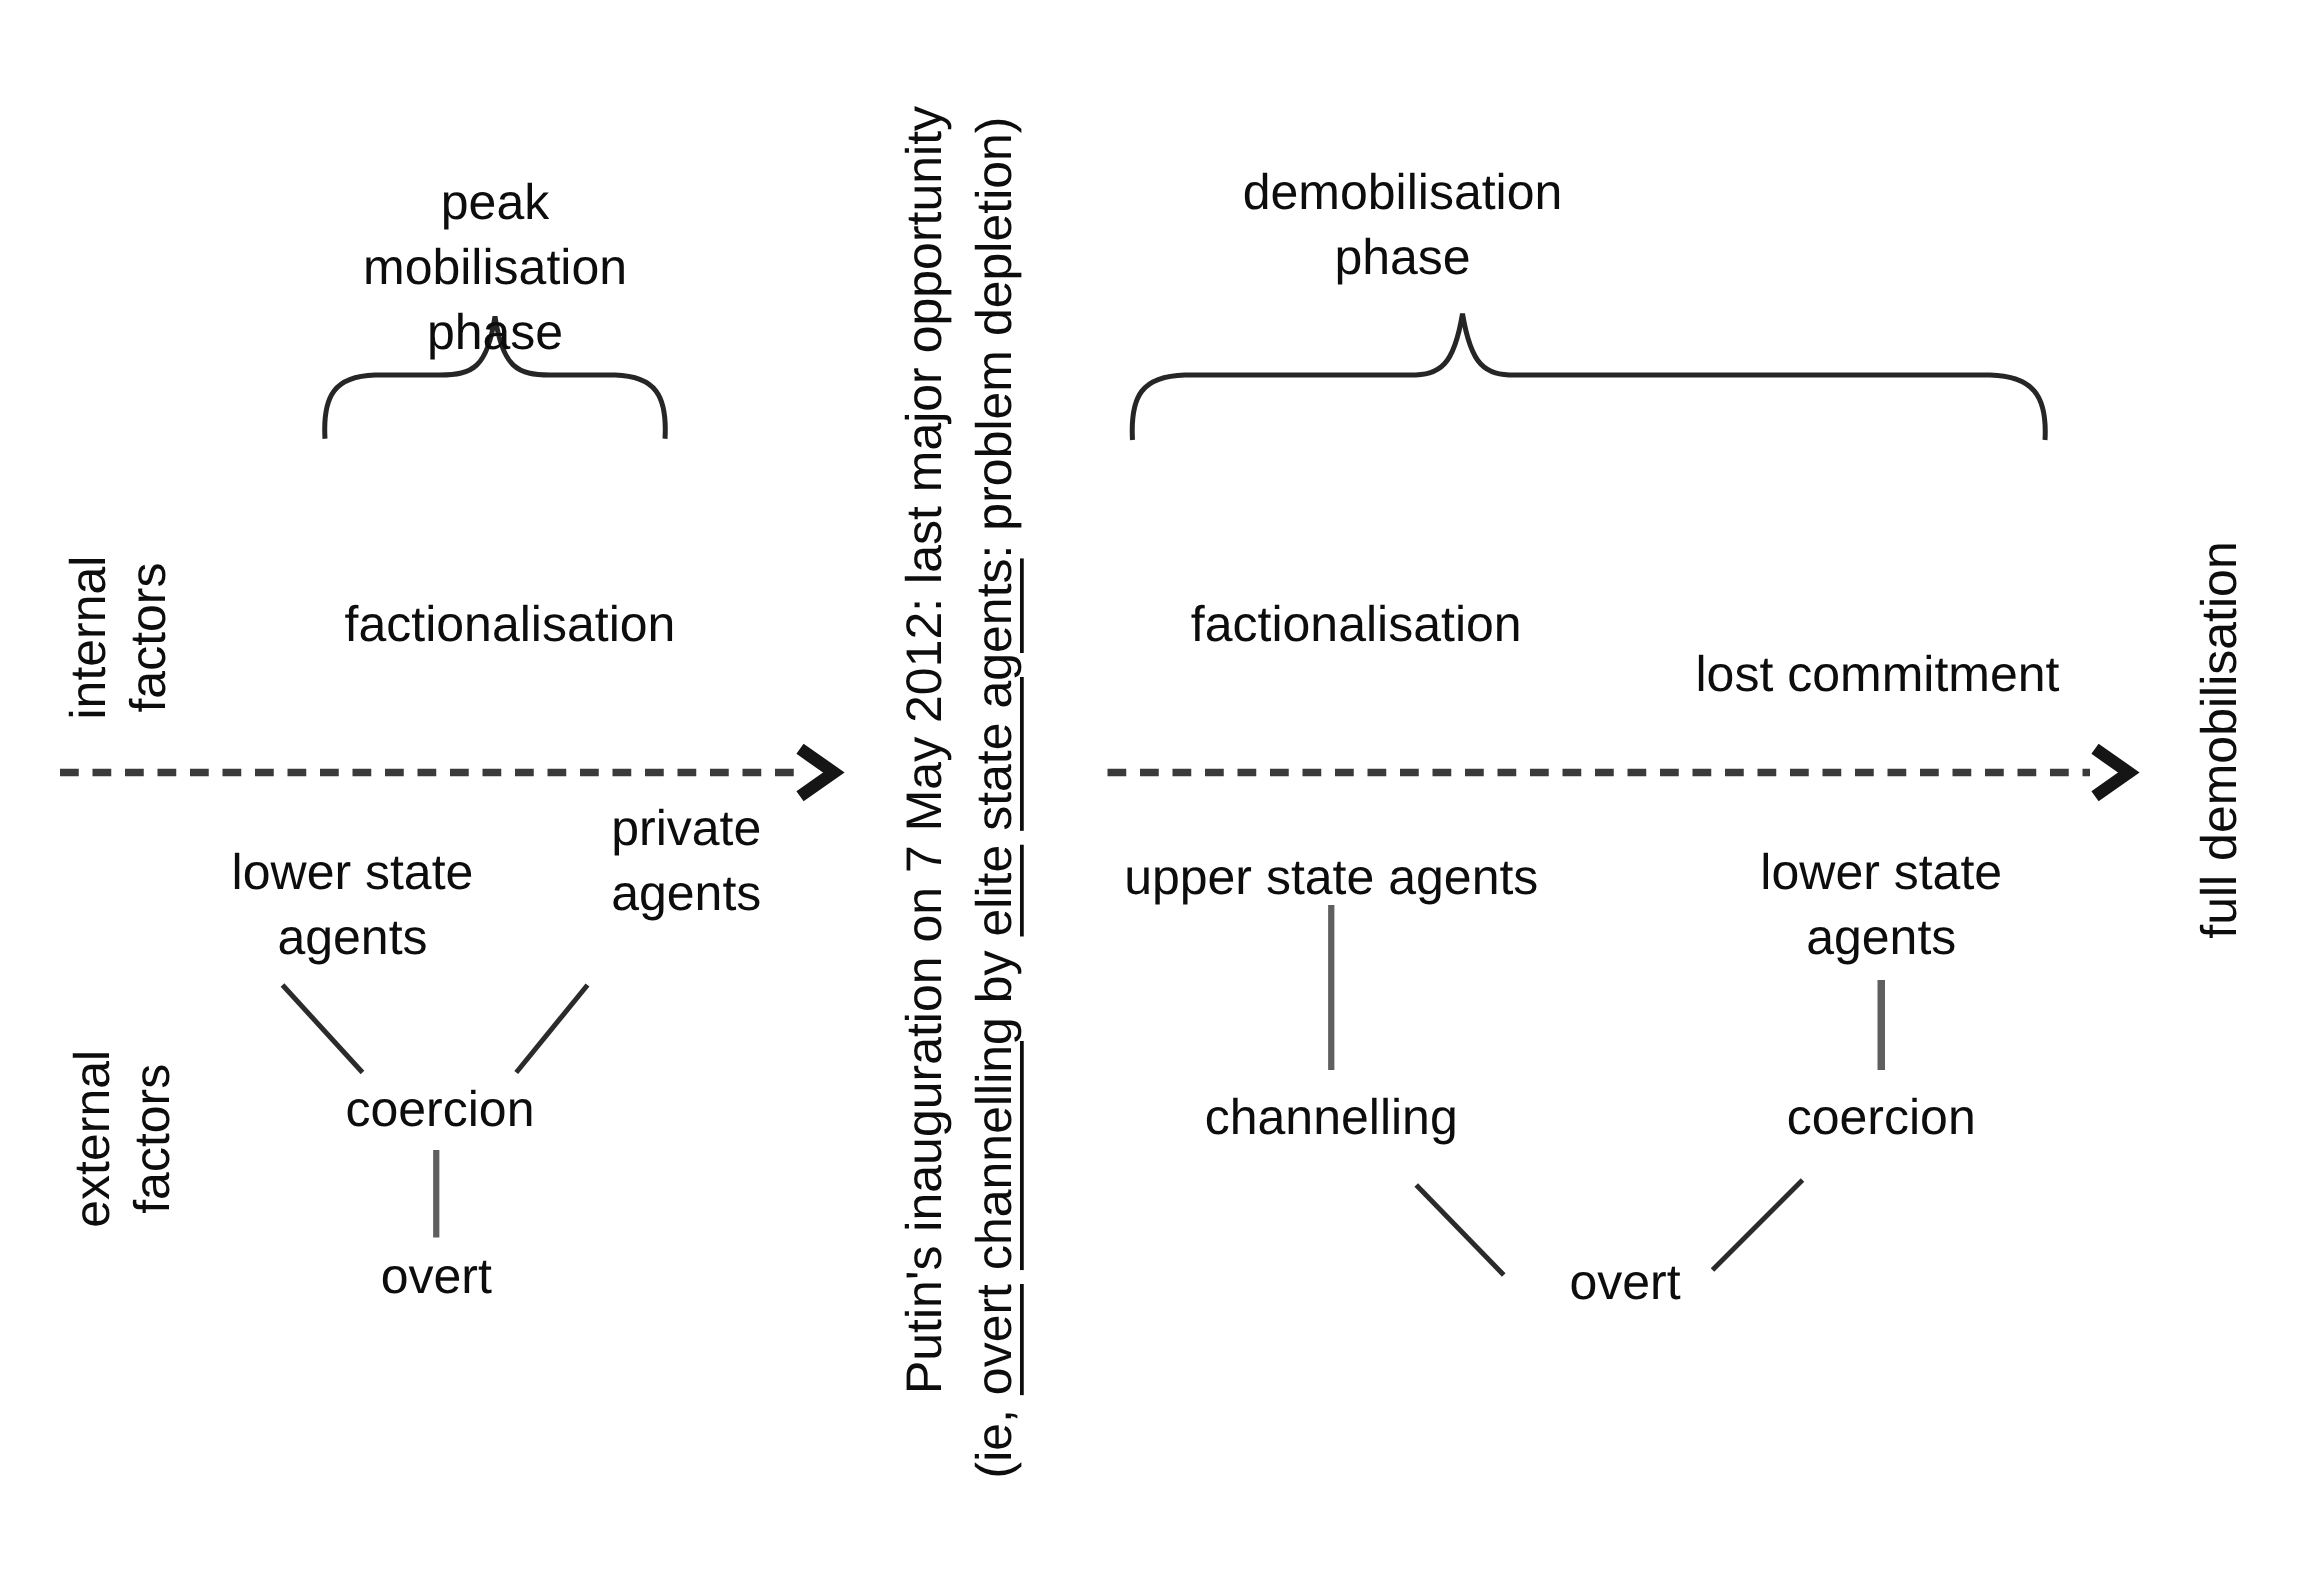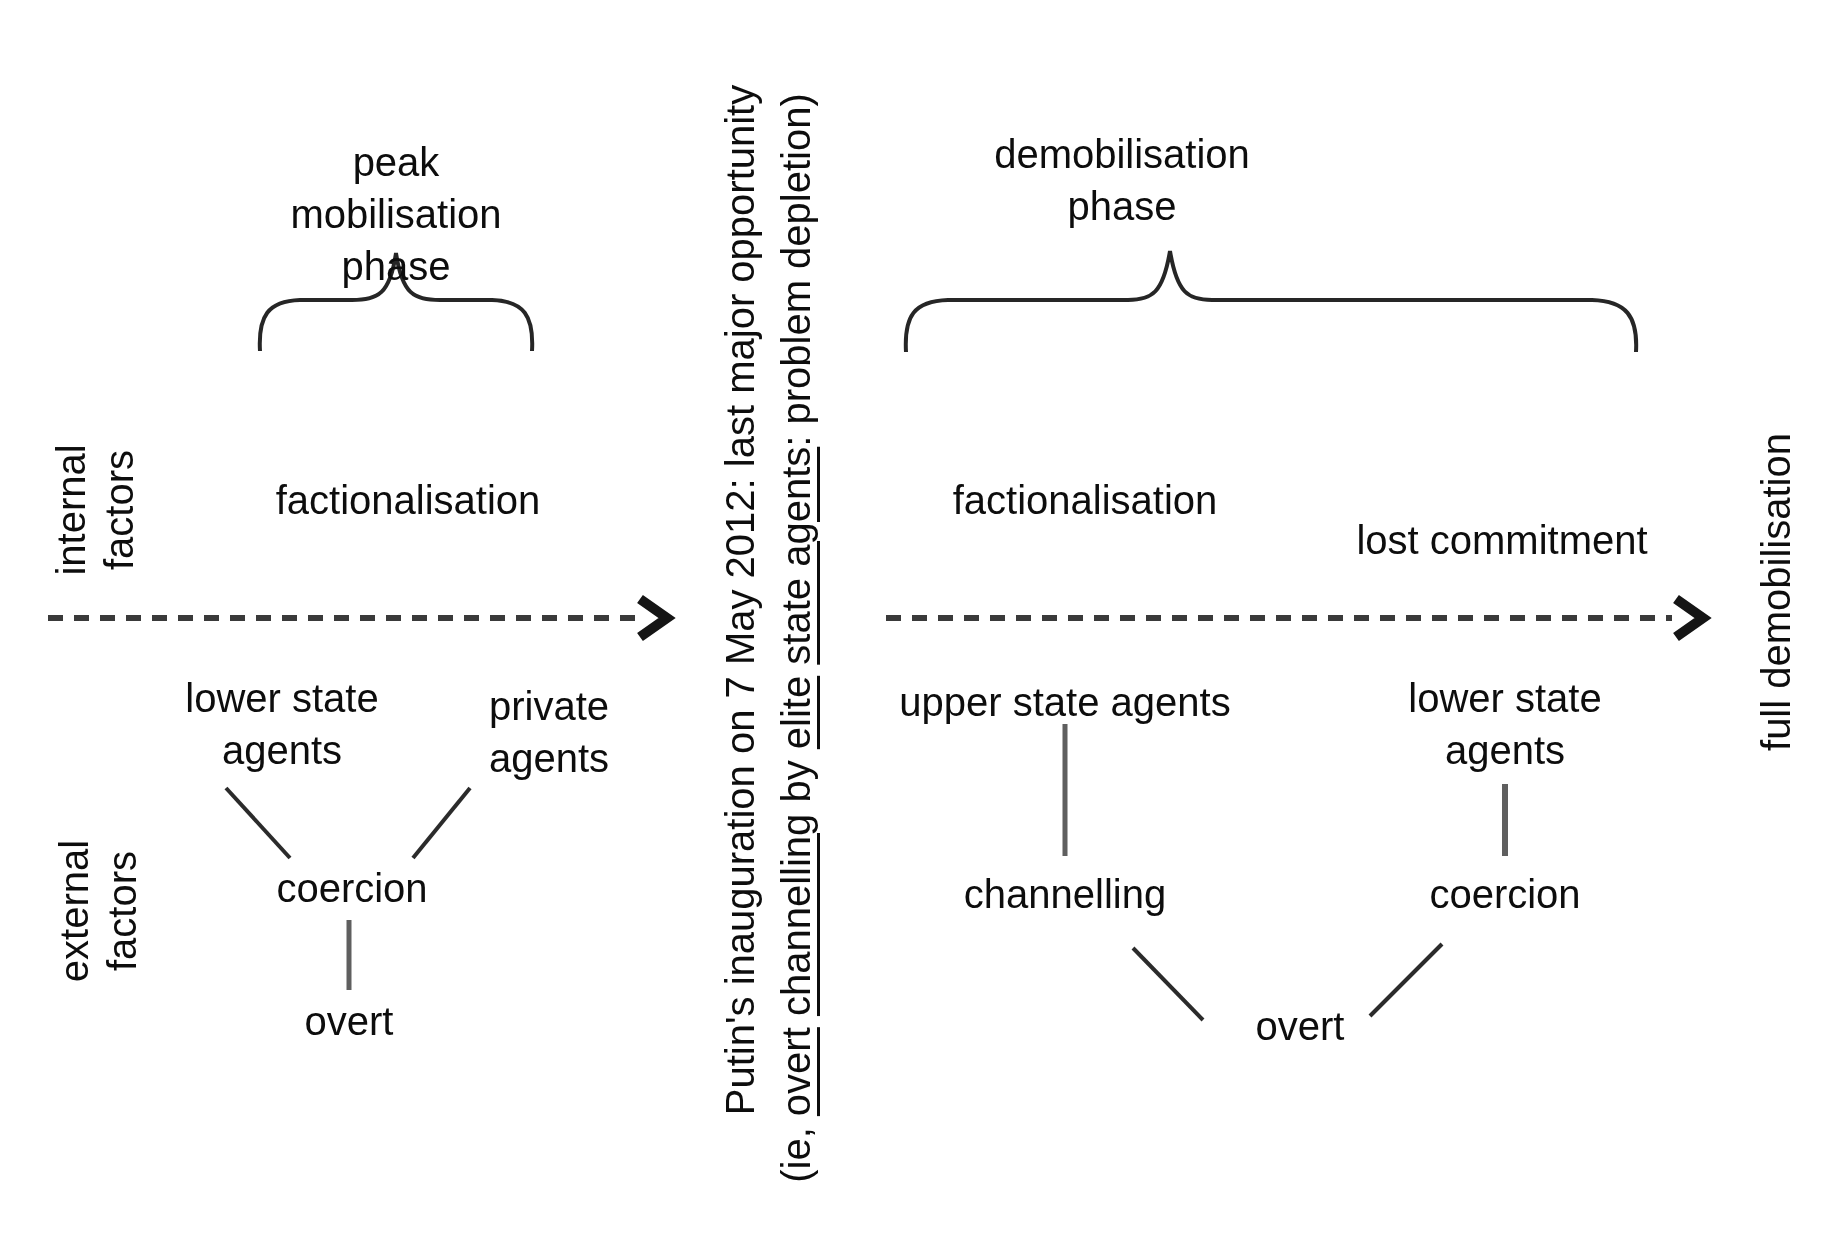--- a/index.html
+++ b/index.html
@@ -55,21 +55,21 @@
 phase</div>
 
   <div class="lbl ml rot" style="left:-5px;top:462px;width:200px;height:96px;line-height:48px;">internal
 factors</div>
 
   <div class="lbl" style="left:258px;top:474px;width:300px;">factionalisation</div>
 
   <div class="lbl ml" style="left:157px;top:672px;width:250px;">lower state
 agents</div>
 
-  <div class="lbl ml" style="left:424px;top:680px;width:250px;">private
+  <div class="lbl ml" style="left:424px;top:637px;width:250px;">private
 agents</div>
 
   <div class="lbl ml rot" style="left:-2px;top:863px;width:200px;height:96px;line-height:48px;">external
 factors</div>
 
   <div class="lbl" style="left:252px;top:862px;width:200px;">coercion</div>
 
   <div class="lbl" style="left:249px;top:995px;width:200px;">overt</div>
 
   <div class="lbl rot" style="left:116px;top:573px;width:1250px;height:54px;">Putin's inauguration on 7 May 2012: last major opportunity</div>

